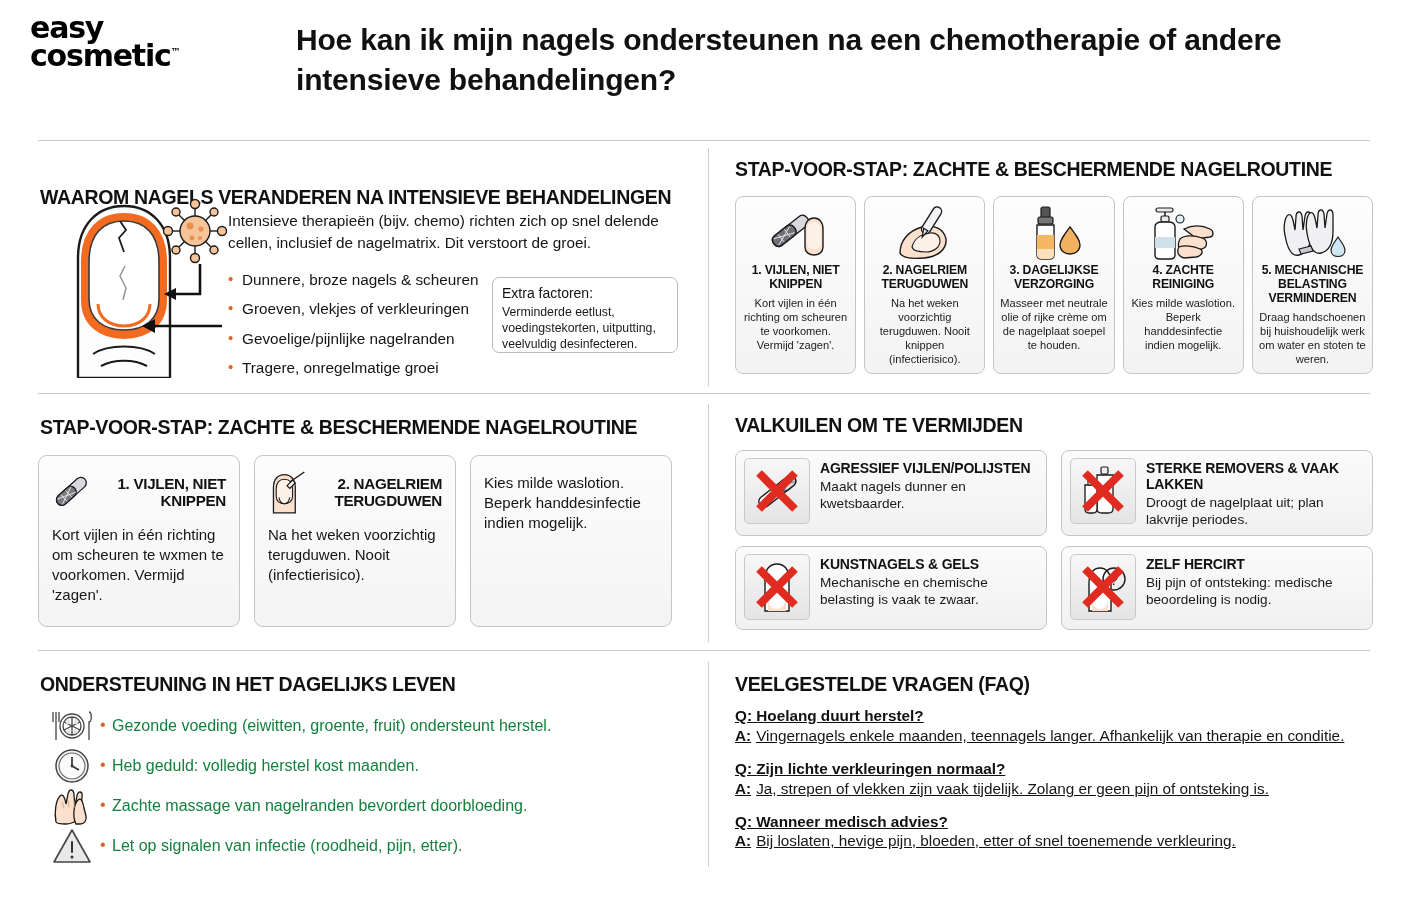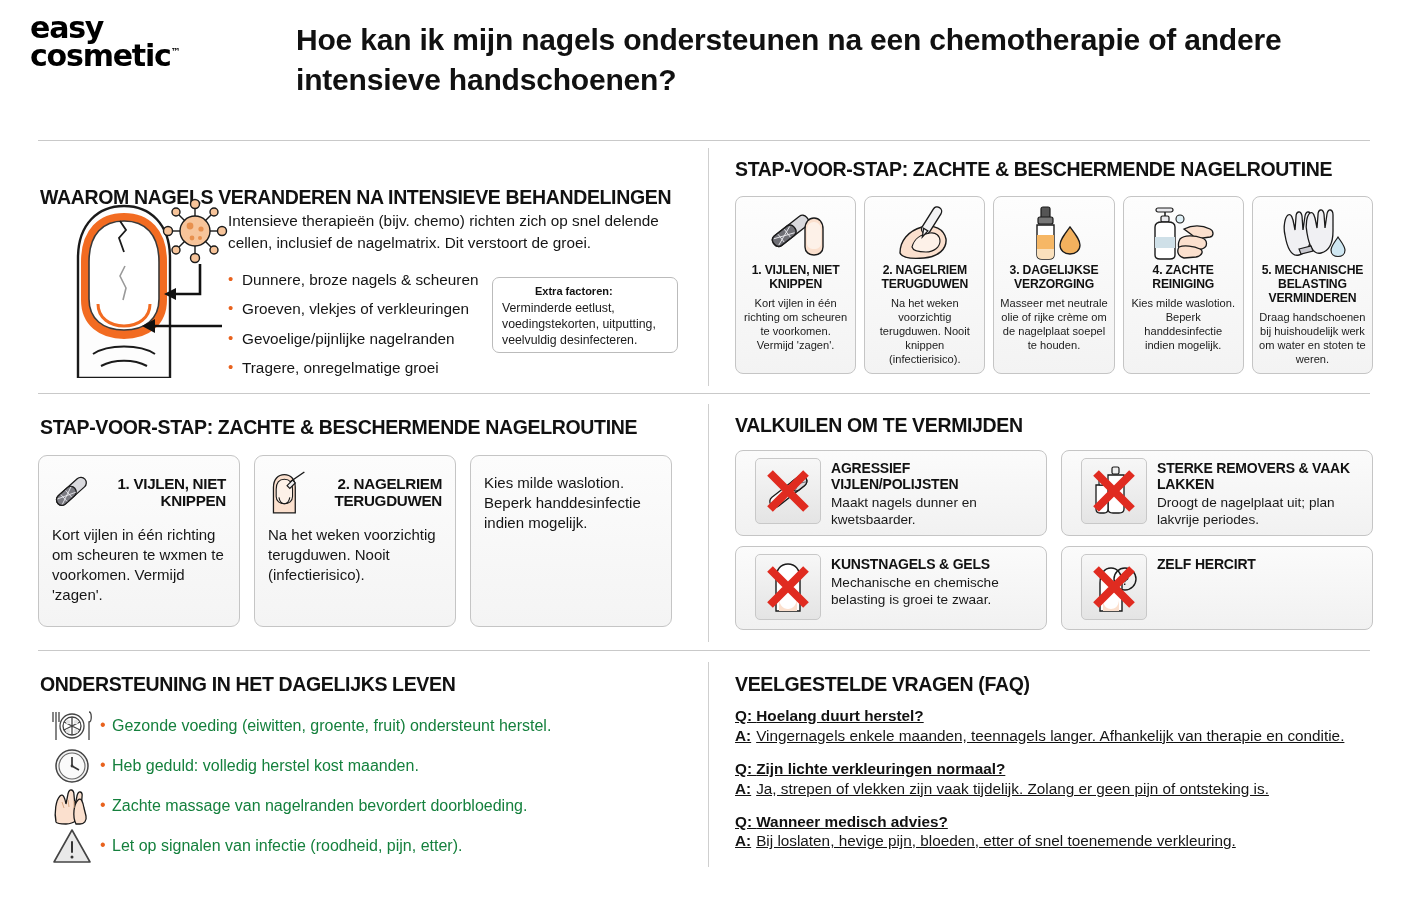--- a/index.html
+++ b/index.html
@@ -54,21 +54,21 @@
   }
   .bullets li::before {
     content: "•"; position: absolute; left: 0; top: -1px;
     color: #E8621E; font-size: 15px;
   }
   .extra-box {
     position: absolute; left: 492px; top: 277px; width: 186px; height: 76px;
     border: 1px solid #bbbbbb; border-radius: 7px; background: #fff;
     padding: 7px 9px 0 9px;
   }
-  .extra-box h4 { font-size: 11px; font-weight: 700; margin-bottom: 4px; color: #111; margin-left: 33px; }
+  .extra-box h4 { font-size: 14px; font-weight: 400; margin-bottom: 4px; color: #111; }
   .extra-box p { font-size: 12.3px; line-height: 1.3; color: #1b1b1b; }
 
   
   .steps5 { position: absolute; left: 735px; top: 196px; width: 638px; height: 178px;
             display: flex; gap: 8px; }
   .stepcard {
     flex: 1 1 0; border: 1px solid #c5c5c5; border-radius: 8px;
     background: linear-gradient(180deg,#fdfdfd 0%,#f3f3f3 100%);
     padding: 8px 5px 6px 5px; text-align: center;
     display: flex; flex-direction: column; align-items: center;
@@ -99,21 +99,21 @@
 
   
   .pitgrid {
     position: absolute; left: 735px; top: 450px; width: 638px; height: 180px;
     display: grid; grid-template-columns: 1fr 1fr; grid-template-rows: 1fr 1fr;
     gap: 10px 14px;
   }
   .pitcard {
     border: 1px solid #c5c5c5; border-radius: 8px;
     background: linear-gradient(180deg,#fbfbfb 0%,#f1f1f1 100%);
-    padding: 7px 19px; display: flex; gap: 10px; align-items: flex-start;
+    padding: 7px 8px; display: flex; gap: 10px; align-items: flex-start;
   }
   .pit-icon {
     flex: 0 0 66px; width: 66px; height: 66px;
     border: 1px solid #c8c8c8; border-radius: 5px;
     background: linear-gradient(180deg,#f7f7f7 0%,#e4e4e4 100%);
     display: flex; align-items: center; justify-content: center;
   }
   .pit-body { padding-top: 2px; }
   .pit-body h5 { font-size: 14px; font-weight: 700; line-height: 1.16; color: #111; letter-spacing: -0.2px; }
   .pit-body p { font-size: 13.6px; line-height: 1.2; margin-top: 3px; color: #191919; }
@@ -136,21 +136,21 @@
 </head>
 <body>
 
 <div class="page">
 
   <div class="header">
     <div class="logo">
       <div class="logo-l1">easy</div>
       <div class="logo-l2"><span>cosmetic</span><span class="logo-tm">™</span></div>
     </div>
-    <div class="main-title">Hoe kan ik mijn nagels ondersteunen na een chemotherapie of andere intensieve handschoenen?</div>
+    <div class="main-title">Hoe kan ik mijn nagels ondersteunen na een chemotherapie of andere intensieve behandelingen?</div>
   </div>
 
   <div class="hdivider" style="top:140px"></div>
   <div class="hdivider" style="top:393px"></div>
   <div class="hdivider" style="top:650px"></div>
   <div class="vdivider" style="left:708px; top:148px; height:238px"></div>
   <div class="vdivider" style="left:708px; top:404px; height:238px"></div>
   <div class="vdivider" style="left:708px; top:662px; height:205px"></div>
 
   <div class="sec-title" style="left:40px; top:158px;margin-top:28px;">WAAROM NAGELS VERANDEREN NA INTENSIEVE BEHANDELINGEN</div>
@@ -401,36 +401,37 @@
     <div class="pitcard">
       <div class="pit-icon">
         <svg viewBox="0 0 56 56" width="56" height="56">
           <path d="M16 52 L16 20 C16 10 21 5 28 5 C35 5 40 10 40 20 L40 52 Z" fill="#fff" stroke="#1a1a1a" stroke-width="1.4"></path>
           <path d="M19 38 C19 46 23 50 28 50 C33 50 37 46 37 38 L37 52 L19 52 Z" fill="#FBE0CE"></path>
           <path d="M10 10 L46 46 M46 10 L10 46" stroke="#E02B20" stroke-width="8"></path>
         </svg>
       </div>
       <div class="pit-body">
         <h5>KUNSTNAGELS &amp; GELS</h5>
-        <p>Mechanische en chemische belasting is groei te zwaar.</p>
+        <p>Mechanische en chemische belasting is vaak te zwaar.</p>
       </div>
     </div>
 
     <div class="pitcard">
       <div class="pit-icon">
         <svg viewBox="0 0 56 56" width="56" height="56">
           <path d="M14 52 L14 24 C14 14 19 9 25 9 C31 9 36 14 36 24 L36 52 Z" fill="#fff" stroke="#1a1a1a" stroke-width="1.4"></path>
           <path d="M17 40 C17 47 21 50 25 50 C29 50 33 47 33 40 L33 52 L17 52 Z" fill="#FBE0CE"></path>
           <circle cx="39" cy="20" r="11" fill="none" stroke="#1a1a1a" stroke-width="1.4"></circle>
           <text x="39" y="26" font-size="15" font-family="Liberation Sans, sans-serif" text-anchor="middle" fill="#1a1a1a">?</text>
           <path d="M10 10 L46 46 M46 10 L10 46" stroke="#E02B20" stroke-width="8"></path>
         </svg>
       </div>
       <div class="pit-body">
         <h5>ZELF HERCIRT</h5>
+        <p>Bij pijn of ontsteking: medische beoordeling is nodig.</p>
       </div>
     </div>
 
   </div>
 
   <div class="sec-title" style="left:40px; top:673px;">ONDERSTEUNING IN HET DAGELIJKS LEVEN</div>
 
   <div class="daily">
 
     <div class="daily-row">

